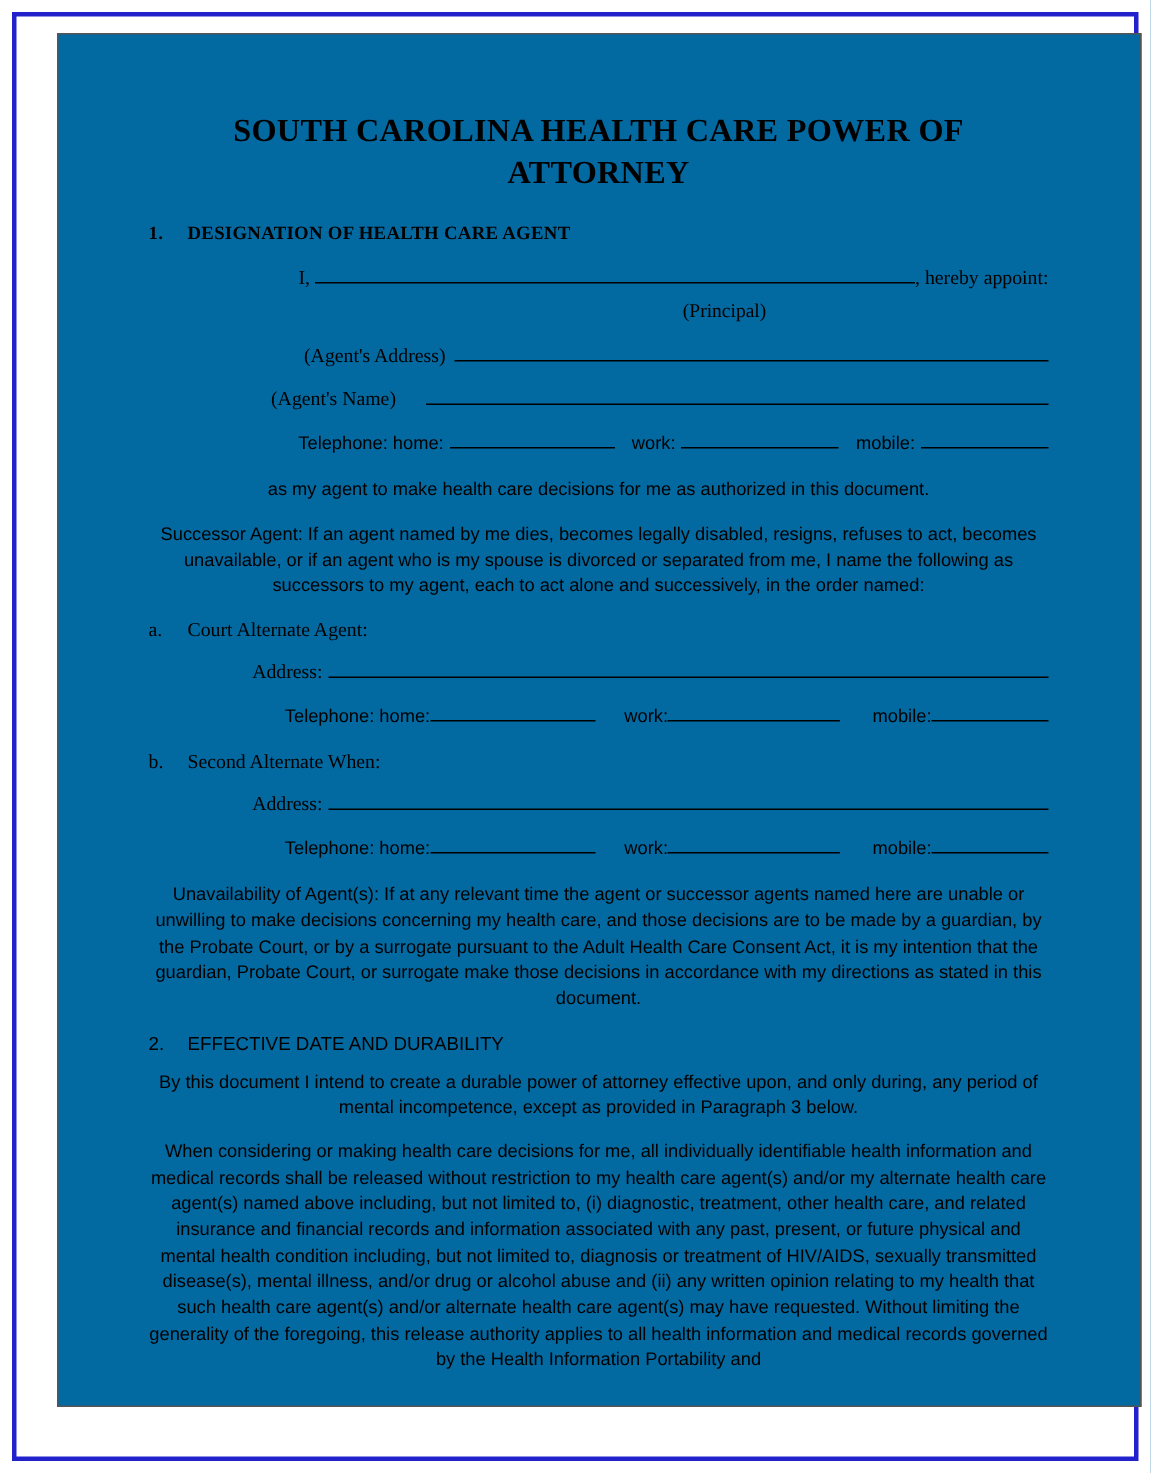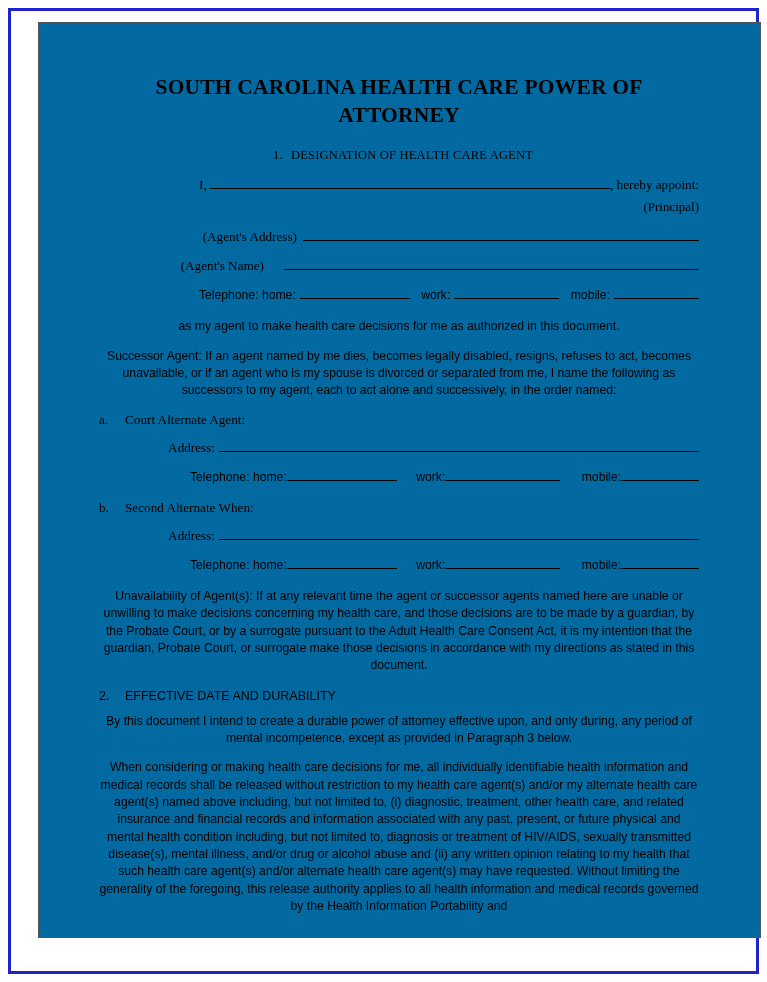--- a/index.html
+++ b/index.html
@@ -55,26 +55,25 @@
     font-weight: bold;
     font-size: 21.5px;
     text-align: center;
     line-height: 1.32;
     letter-spacing: 0.2px;
     margin: 0 0 18px 0;
     color: #000000;
   }
   .sec-head {
     font-family: "Liberation Serif", serif;
-    font-weight: normal;
+    font-weight: bold;
     font-size: 12.5px;
     color: #000;
     margin: 0 0 12px 0;
     letter-spacing: 0.2px;
-    text-align: center;
   }
   .sec-head .num {
     display: inline-block;
     width: 26px;
   }
   .sec-head-plain {
     font-family: "Liberation Sans", sans-serif;
     font-weight: normal;
     font-size: 12.5px;
     color: #000;
@@ -107,21 +106,21 @@
   }
   .fill {
     display: inline-block;
     border-bottom: 1px solid #000;
     height: 12px;
     vertical-align: baseline;
   }
   .principal-label {
     font-family: "Liberation Serif", serif;
     font-size: 13px;
-    text-align: right;
+    text-align: center;
     margin: -6px 0 12px 0;
     padding-left: 168px;
     color: #000;
   }
   .indent-item {
     font-family: "Liberation Serif", serif;
     font-size: 13.2px;
     margin: 0 0 10px 0;
     color: #000;
   }

